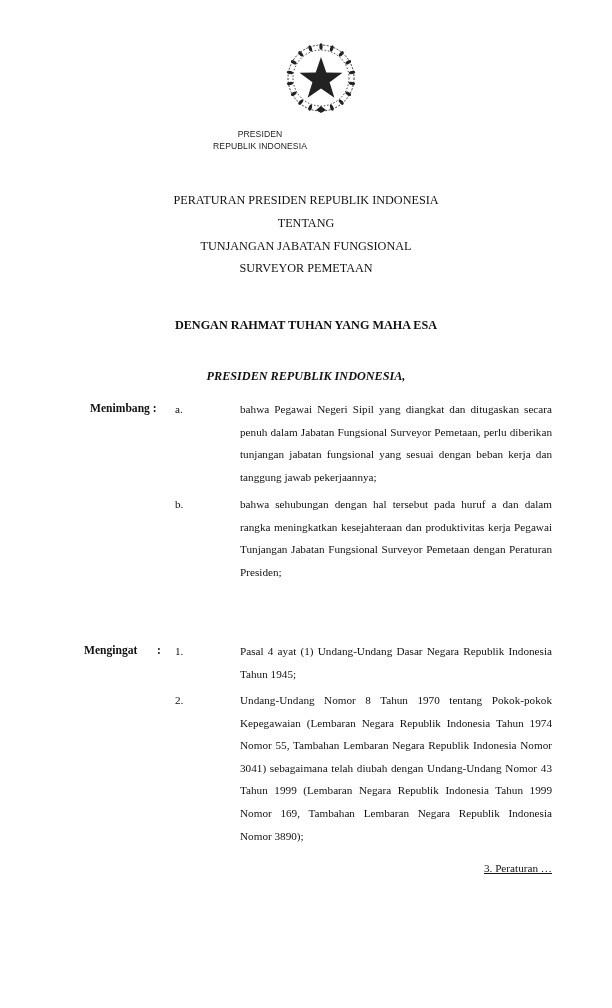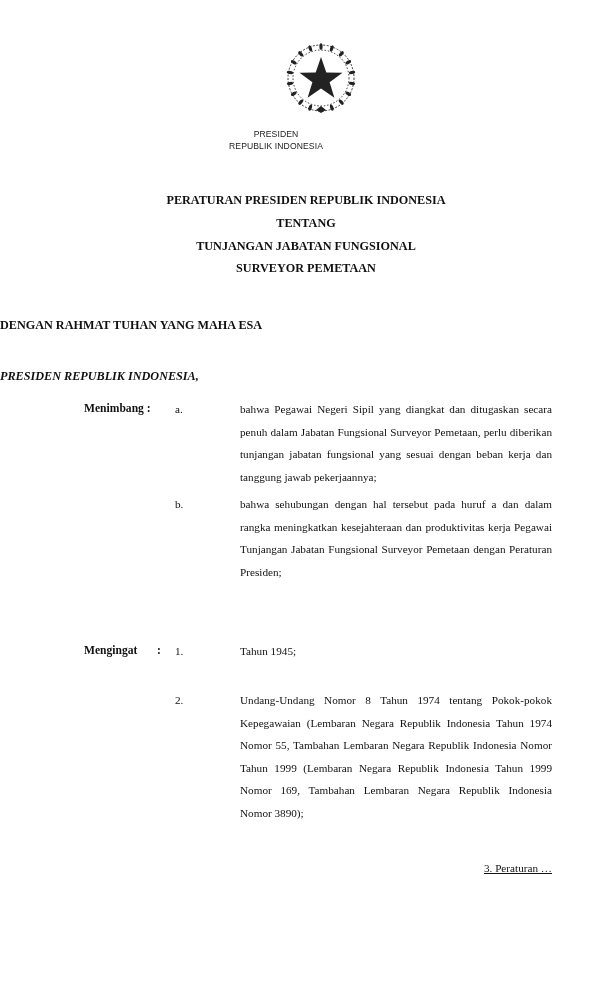--- a/index.html
+++ b/index.html
@@ -1,26 +1,26 @@
 <!DOCTYPE html>
 <html><head>
 <meta charset="utf-8">
 <style>
   html, body { margin: 0; padding: 0; background: #ffffff; }
   body { width: 612px; height: 1008px; position: relative; overflow: hidden;
          font-family: "Liberation Serif", "DejaVu Serif", serif; color: #111; }
   .emblem { position: absolute; left: 281px; top: 38px; width: 80px; height: 80px; }
   .emblem svg { width: 80px; height: 80px; display: block; }
-  .emblem-caption { position: absolute; left: 16px; width: 520px; text-align: center;
+  .emblem-caption { position: absolute; left: 0; width: 520px; text-align: center;
         font-family: "Liberation Sans", "DejaVu Sans", sans-serif; font-size: 8.6px; color: #222; letter-spacing: 0.1px; }
   .cap1 { top: 129px; }
   .cap2 { top: 141px; }
   .title-block { position: absolute; left: 0; top: 189px; width: 612px; text-align: center; }
-  .title-line { font-weight: bold; font-size: 12.2px; height: 22.8px; line-height: 22.8px; white-space: pre; }
-  .center-bold { position: absolute; left: 0; width: 612px; font-weight: bold; font-size: 12.2px; }
+  .title-line { font-weight: normal; font-size: 12.2px; height: 22.8px; line-height: 22.8px; white-space: pre; }
+  .center-bold { position: absolute; left: 0; width: 612px; text-align: center; font-weight: bold; font-size: 12.2px; }
   .basmalah { top: 318px; }
   .president { top: 369px; font-style: italic; }
 
   .section { position: absolute; left: 0; width: 612px; }
   .sec-label { position: absolute; left: 84px; font-weight: bold; font-size: 11.6px; line-height: 22.6px; white-space: pre; }
   .sec-colon { position: absolute; font-weight: bold; font-size: 11.6px; line-height: 22.6px; }
   .item { position: absolute; left: 0; width: 612px; }
   .item-marker { position: absolute; left: 175px; font-size: 11.2px; line-height: 22.6px; }
   .item-text { position: absolute; left: 193px; width: 359px; font-size: 11.2px; line-height: 22.6px;
                text-align: justify; }
@@ -72,21 +72,21 @@
   <div class="title-line">PERATURAN PRESIDEN REPUBLIK INDONESIA</div>
   <div class="title-line">TENTANG</div>
   <div class="title-line">TUNJANGAN JABATAN FUNGSIONAL</div>
   <div class="title-line">SURVEYOR PEMETAAN</div>
 </div>
 
 <div class="center-bold basmalah">DENGAN RAHMAT TUHAN YANG MAHA ESA</div>
 <div class="center-bold president">PRESIDEN REPUBLIK INDONESIA,</div>
 
 <div class="section" style="top:398px;">
-  <div class="sec-label" style="top:0;">Menimbang :</div>
+  <div class="sec-label" style="top:0;margin-left:6px;">Menimbang :</div>
 
   <div class="item" style="top:0;">
     <div class="item-marker">a.</div>
     <div class="item-text">
       <span class="ln">bahwa Pegawai Negeri Sipil yang diangkat dan ditugaskan secara</span>
       <span class="ln">penuh dalam Jabatan Fungsional Surveyor Pemetaan, perlu diberikan</span>
       <span class="ln">tunjangan jabatan fungsional yang sesuai dengan beban kerja dan</span>
       <span class="ln last">tanggung jawab pekerjaannya;</span>
     </div>
   </div>
@@ -102,30 +102,32 @@
   </div>
 </div>
 
 <div class="section" style="top:640px;">
   <div class="sec-label" style="top:0;">Mengingat</div>
   <div class="sec-colon" style="top:0; left:157px;">:</div>
 
   <div class="item" style="top:0;">
     <div class="item-marker">1.</div>
     <div class="item-text">
+      <span class="ln">Pasal 4 ayat (1) Undang-Undang Dasar Negara Republik Indonesia</span>
       <span class="ln last">Tahun 1945;</span>
     </div>
   </div>
 
   <div class="item" style="top:49px;">
     <div class="item-marker">2.</div>
     <div class="item-text">
-      <span class="ln">Undang-Undang Nomor 8 Tahun 1974 tentang Pokok-pokok</span>
+      <span class="ln">Undang-Undang Nomor 8 Tahun 1970 tentang Pokok-pokok</span>
       <span class="ln">Kepegawaian (Lembaran Negara Republik Indonesia Tahun 1974</span>
       <span class="ln">Nomor 55, Tambahan Lembaran Negara Republik Indonesia Nomor</span>
+      <span class="ln">3041) sebagaimana telah diubah dengan Undang-Undang Nomor 43</span>
       <span class="ln">Tahun 1999 (Lembaran Negara Republik Indonesia Tahun 1999</span>
       <span class="ln">Nomor 169, Tambahan Lembaran Negara Republik Indonesia</span>
       <span class="ln last">Nomor 3890);</span>
     </div>
   </div>
 </div>
 
 <div class="continued">3. Peraturan …</div>
 
 </body></html>

